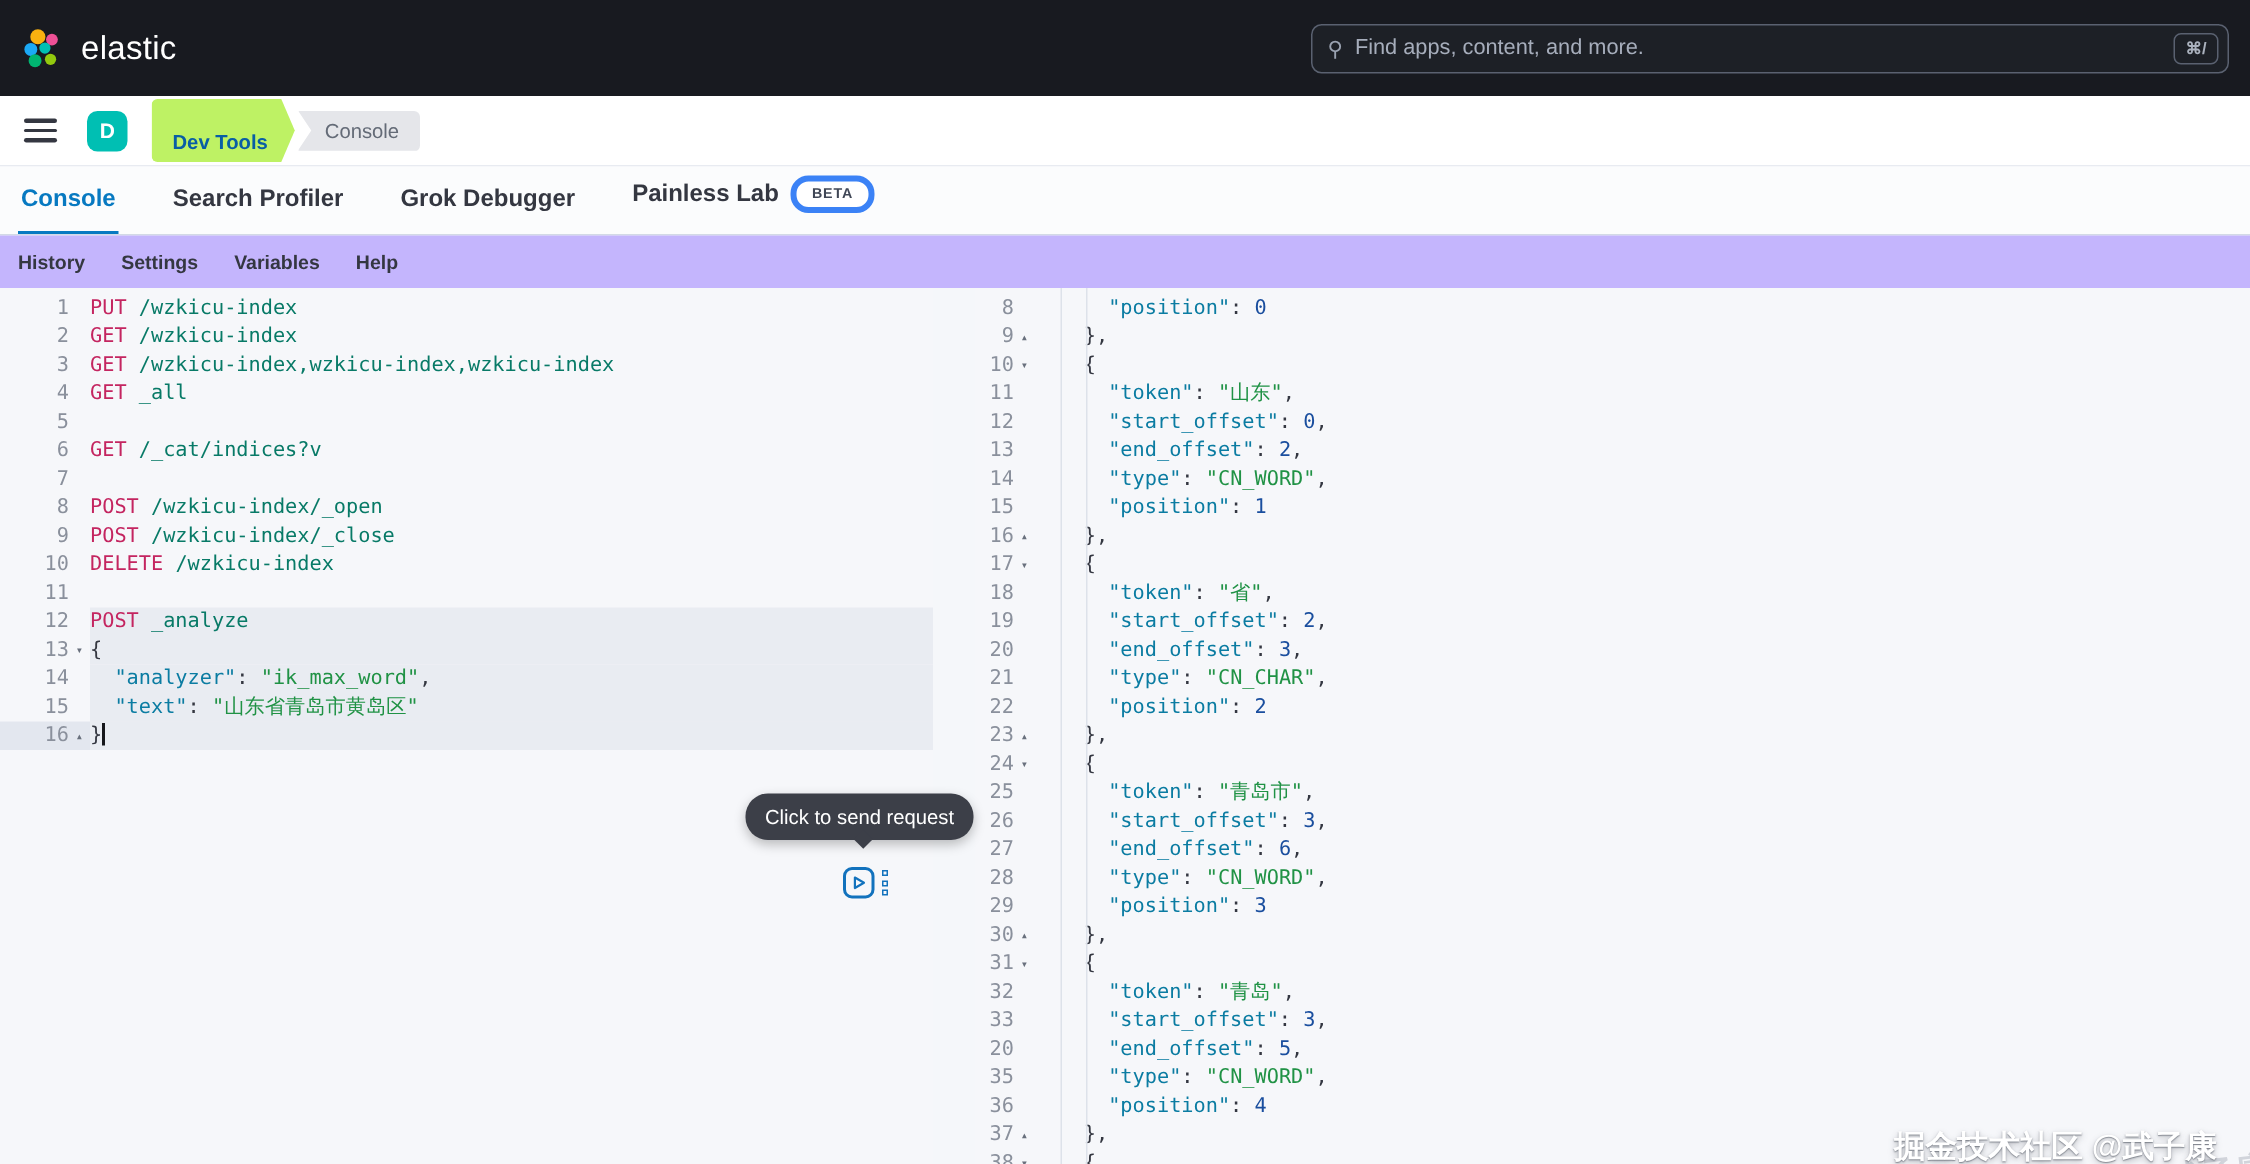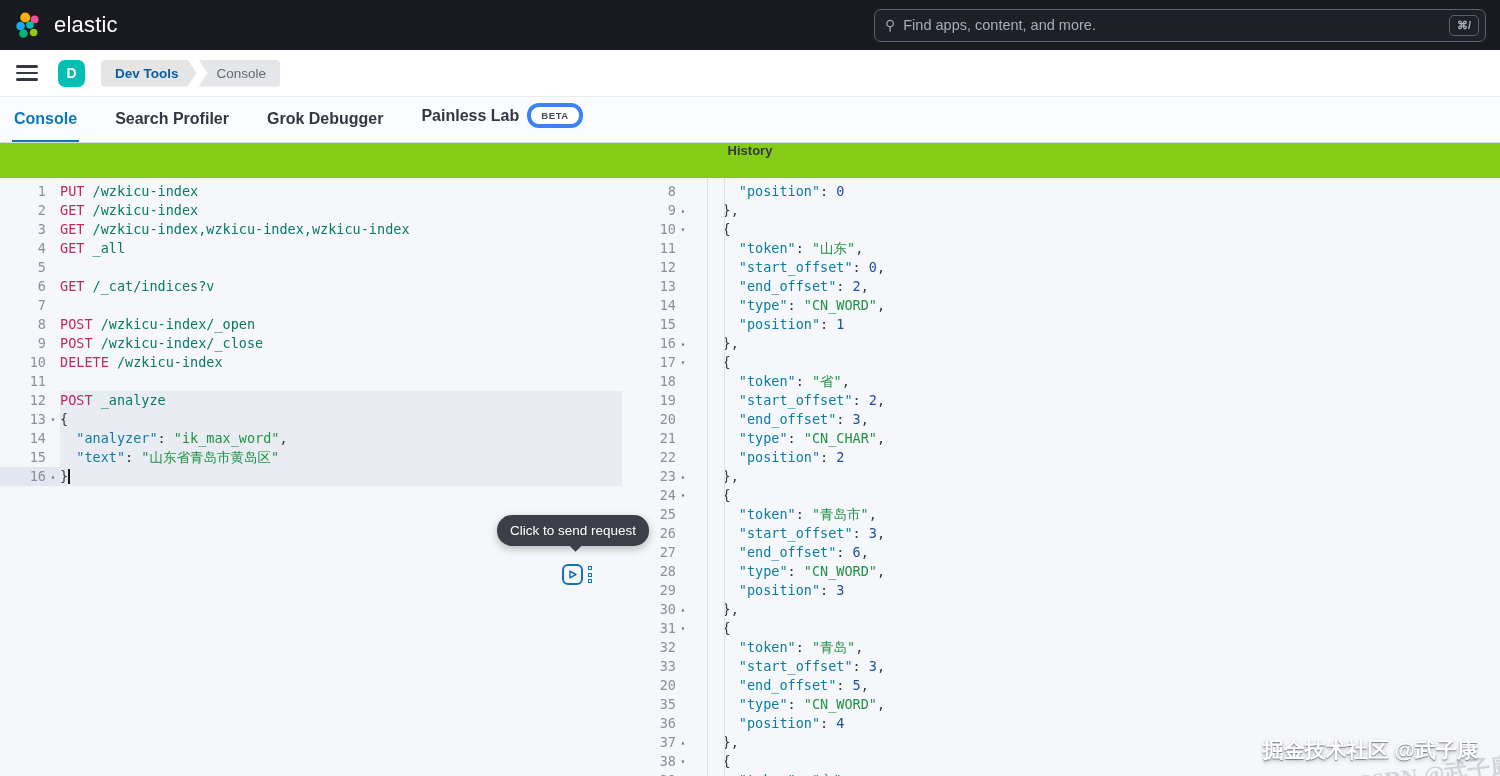--- a/index.html
+++ b/index.html
@@ -1,54 +1,54 @@
 <!DOCTYPE html>
 <html><head>
 <meta charset="utf-8">
 <style>
   * { margin:0; padding:0; box-sizing:border-box; }
   html,body { width:1500px; height:776px; overflow:hidden; background:#f5f7fa;
     font-family:"Liberation Sans", sans-serif; }
 
   
-  .topbar { height:50px; background:#181a20; display:flex; align-items:center; padding:0 14px; }
+  .topbar { height:64px; background:#181a20; display:flex; align-items:center; padding:0 14px; }
   .brand { display:flex; align-items:center; gap:10px; }
   .brand-name { color:#fff; font-size:22px; letter-spacing:.2px; }
   .searchbox { margin-left:auto; width:612px; height:33px; background:#1d2026;
     border:1px solid #5a6170; border-radius:7px; display:flex; align-items:center; padding:0 6px 0 10px; }
   .searchbox .sicon { color:#9aa2b1; font-size:14px; margin-right:8px; }
   .search-ph { color:#a6adbb; font-size:14.5px; flex:1; }
   .kbd { border:1px solid #5a6170; border-radius:5px; color:#aab1bd; font-size:11px;
     padding:3px 7px; font-weight:bold; }
 
   
   .crumbrow { height:47px; background:#fff; display:flex; align-items:center; padding:0 16px;
     border-bottom:1px solid #e8ebf1; }
   .hamburger { width:22px; display:flex; flex-direction:column; gap:4px; margin-right:20px; cursor:pointer; }
   .hamburger span { height:2.6px; background:#343741; border-radius:2px; }
   .space-badge { width:27px; height:27px; background:#00bfb3; border-radius:7px; color:#fff;
     font-weight:bold; font-size:14px; display:flex; align-items:center; justify-content:center; margin-right:16px; }
   .crumbs { display:flex; align-items:center; gap:2px; }
-  .crumb1 { background:#e5e5e5; color:#085ea5; font-weight:bold; font-size:13.5px;
-    padding:6px 18px 6px 14px; clip-path:polygon(0 0, calc(100% - 9px) 0, 100% 50%, calc(100% - 9px) 100%, 0 100%);
+  .crumb1 { background:#bef264; color:#085ea5; font-weight:bold; font-size:13.5px;
+    padding:21px 18px 6px 14px; clip-path:polygon(0 0, calc(100% - 9px) 0, 100% 50%, calc(100% - 9px) 100%, 0 100%);
     border-radius:4px 0 0 4px; }
   .crumb2 { background:#e5e6ea; color:#646b77; font-size:13.5px; padding:6px 14px 6px 18px;
     clip-path:polygon(0 0, 100% 0, 100% 100%, 0 100%, 9px 50%); border-radius:0 4px 4px 0; }
 
   
   .tabsrow { height:46px; background:#fbfcfd; display:flex; align-items:flex-end; gap:34px;
     padding:0 0 0 12px; border-bottom:1px solid #d3dae6; }
   .tab { font-size:16px; font-weight:bold; color:#343741; padding:10px 2px 12px; cursor:pointer;
     display:flex; align-items:center; gap:8px; border-bottom:2px solid transparent; }
   .tab.active { color:#0779c1; border-bottom-color:#0779c1; }
   .beta { border:4px solid #3b82f6; background:#fff; border-radius:12px; font-size:9.5px;
     font-weight:bold; letter-spacing:.6px; color:#404756; padding:3px 10px; }
 
   
-  .menurow { height:35px; background:#84cc16; display:flex; align-items:center; gap:24px; padding:0 12px;flex-direction:column; }
+  .menurow { height:35px; background:#c4b5fd; display:flex; align-items:center; gap:24px; padding:0 12px; }
   .menu-item { font-size:13px; font-weight:bold; color:#343741; cursor:pointer; }
 
   
   .editor { position:relative; height:598px; background:#f5f7fa; overflow:hidden;
     font-family:"DejaVu Sans Mono", monospace; font-size:13.5px; }
   .pane { position:absolute; top:0; bottom:0; padding-top:4px; }
   .pane-left  { left:0;   width:622px; background:#f6f7fa; }
   .pane-right { left:650px; right:0;  background:#f6f7fa; }
   .cl { display:flex; height:19px; line-height:19px; white-space:pre; }
   .ln { text-align:right; color:#8a909c; flex:none; }

